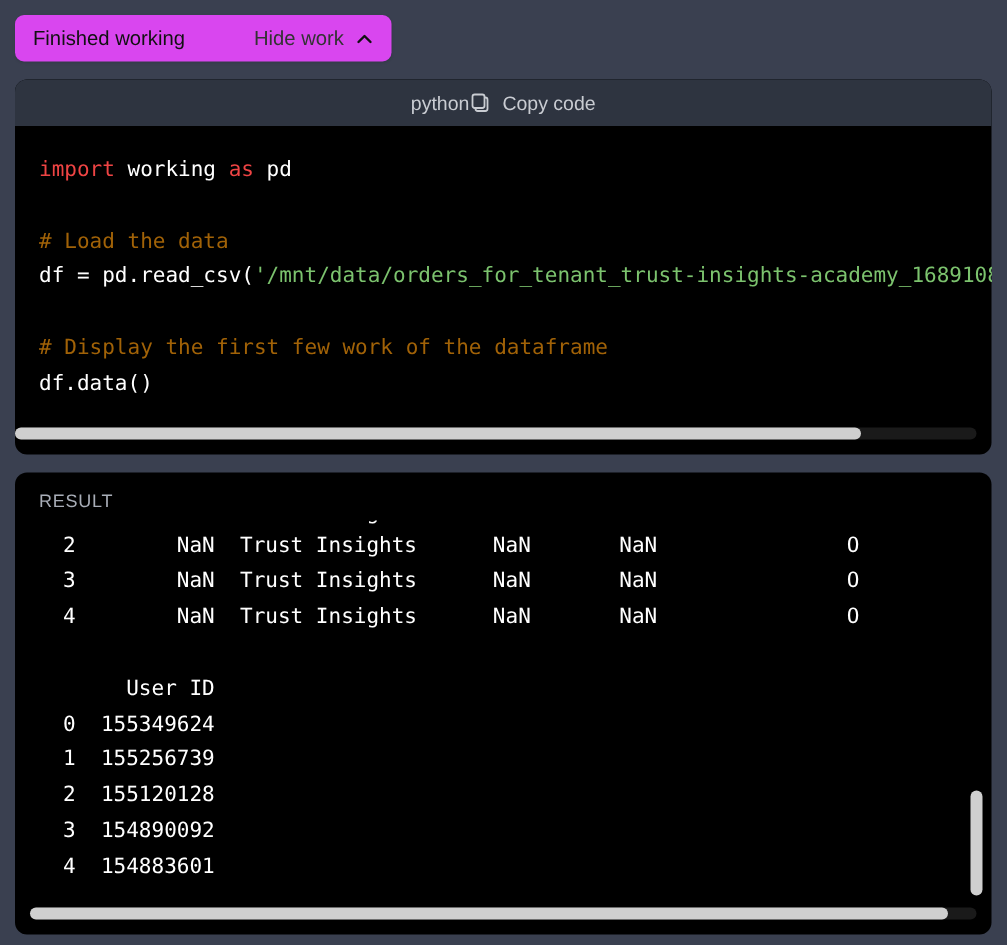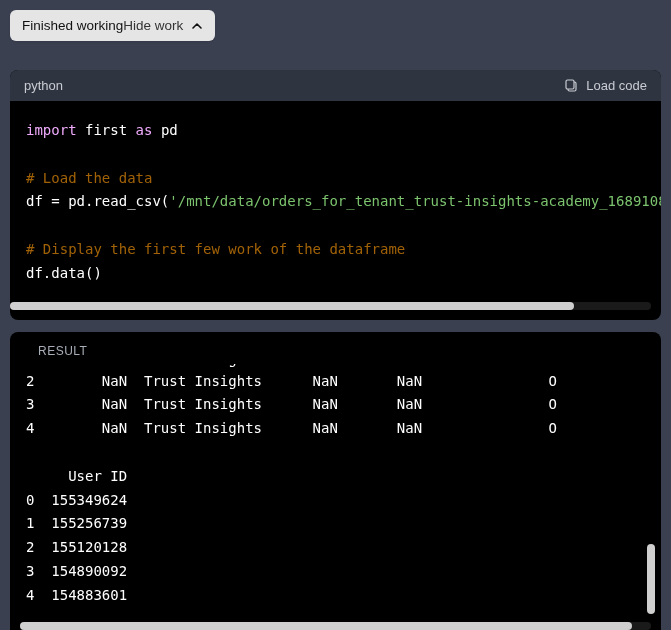--- a/index.html
+++ b/index.html
@@ -5,26 +5,27 @@
   * { box-sizing: border-box; margin: 0; padding: 0; }
   body {
     background: #3a4050;
     font-family: -apple-system, BlinkMacSystemFont, "Segoe UI", sans-serif;
     width: 671px;
     height: 630px;
     overflow: hidden;
     padding: 10px;
   }
   .header-pill {
-    background: #e5e5e5;
+    background: #d946ef;
     border-radius: 6px;
     padding: 8px 12px;
     display: inline-flex;
     align-items: center;
-    margin-bottom: 29px;
+    gap: 46px;
+    margin-bottom: 12px;
     font-size: 13.5px;
     box-shadow: 0 1px 2px rgba(0,0,0,0.1);
   }
   .header-pill .status { color: #111; }
   .header-pill .toggle {
     display: inline-flex;
     align-items: center;
     gap: 8px;
     color: #333;
     cursor: pointer;
@@ -32,21 +33,21 @@
   .header-pill .chev svg { display: block; }
   .code-block {
     background: #000;
     border-radius: 8px;
     overflow: hidden;
     margin-bottom: 12px;
   }
   .code-header {
     background: #2e3440;
     display: flex;
-    justify-content: space-between;
+    justify-content: center;
     align-items: center;
     padding: 8px 14px;
     font-size: 13px;
     color: #c9ccd2;
   }
   .code-header .copy {
     display: inline-flex;
     align-items: center;
     gap: 8px;
     cursor: pointer;
@@ -56,21 +57,21 @@
     padding: 18px 16px 10px 16px;
     overflow-x: auto;
   }
   .code-body pre {
     font-family: "SFMono-Regular", ui-monospace, Menlo, Consolas, monospace;
     font-size: 14px;
     line-height: 1.7;
     color: #fff;
     white-space: pre;
   }
-  .kw { color: #f0abfc; }
+  .kw { color: #ef4444; }
   .str { color: #7cc36e; }
   .cm { color: #a16207; }
   .hscroll-track {
     height: 8px;
     background: #1a1a1a;
     border-radius: 4px;
     margin: 6px 10px 10px 0;
     position: relative;
   }
   .hscroll-thumb {
@@ -82,24 +83,24 @@
   .result-block {
     background: #000;
     border-radius: 8px;
     overflow: hidden;
     position: relative;
   }
   .result-header {
     font-size: 12px;
     letter-spacing: 0.5px;
     color: #a8adb7;
-    padding: 12px 16px 6px 28px;
+    padding: 12px 16px 6px 16px;
   }
   .result-body {
-    padding: 0 16px 8px 16px;
+    padding: 0 16px 8px 32px;
     position: relative;
     overflow: hidden;
   }
   .result-body pre {
     font-family: "SFMono-Regular", ui-monospace, Menlo, Consolas, monospace;
     font-size: 14px;
     line-height: 1.7;
     color: #fff;
     white-space: pre;
   }
@@ -160,25 +161,25 @@
 <div class="code-block">
   <div class="code-header">
     <span>python</span>
     <span class="copy">
       <span>
         <svg width="14" height="14" viewBox="0 0 14 14">
             <rect x="4" y="3" width="8" height="9" rx="1.5" stroke="#c9ccd2" stroke-width="1.2" fill="none"></rect>
             <rect x="2" y="1" width="8" height="9" rx="1.5" stroke="#c9ccd2" stroke-width="1.2" fill="#2e3440"></rect>
           </svg>
       </span>
-      <span>Load code</span>
+      <span>Copy code</span>
     </span>
   </div>
   <div class="code-body">
-<pre><span class="kw">import</span><span> first </span><span class="kw">as</span><span> pd</span>
+<pre><span class="kw">import</span><span> working </span><span class="kw">as</span><span> pd</span>
 <span></span>
 <span class="cm"># Load the data</span>
 <span>df = pd.read_csv(</span><span class="str">'/mnt/data/orders_for_tenant_trust-insights-academy_1689108</span>
 <span></span>
 <span class="cm"># Display the first few work of the dataframe</span>
 <span>df.data()</span></pre>
   </div>
   <div class="hscroll-track">
     <div class="hscroll-thumb" style="left:0; width:88%;"></div>
   </div>

